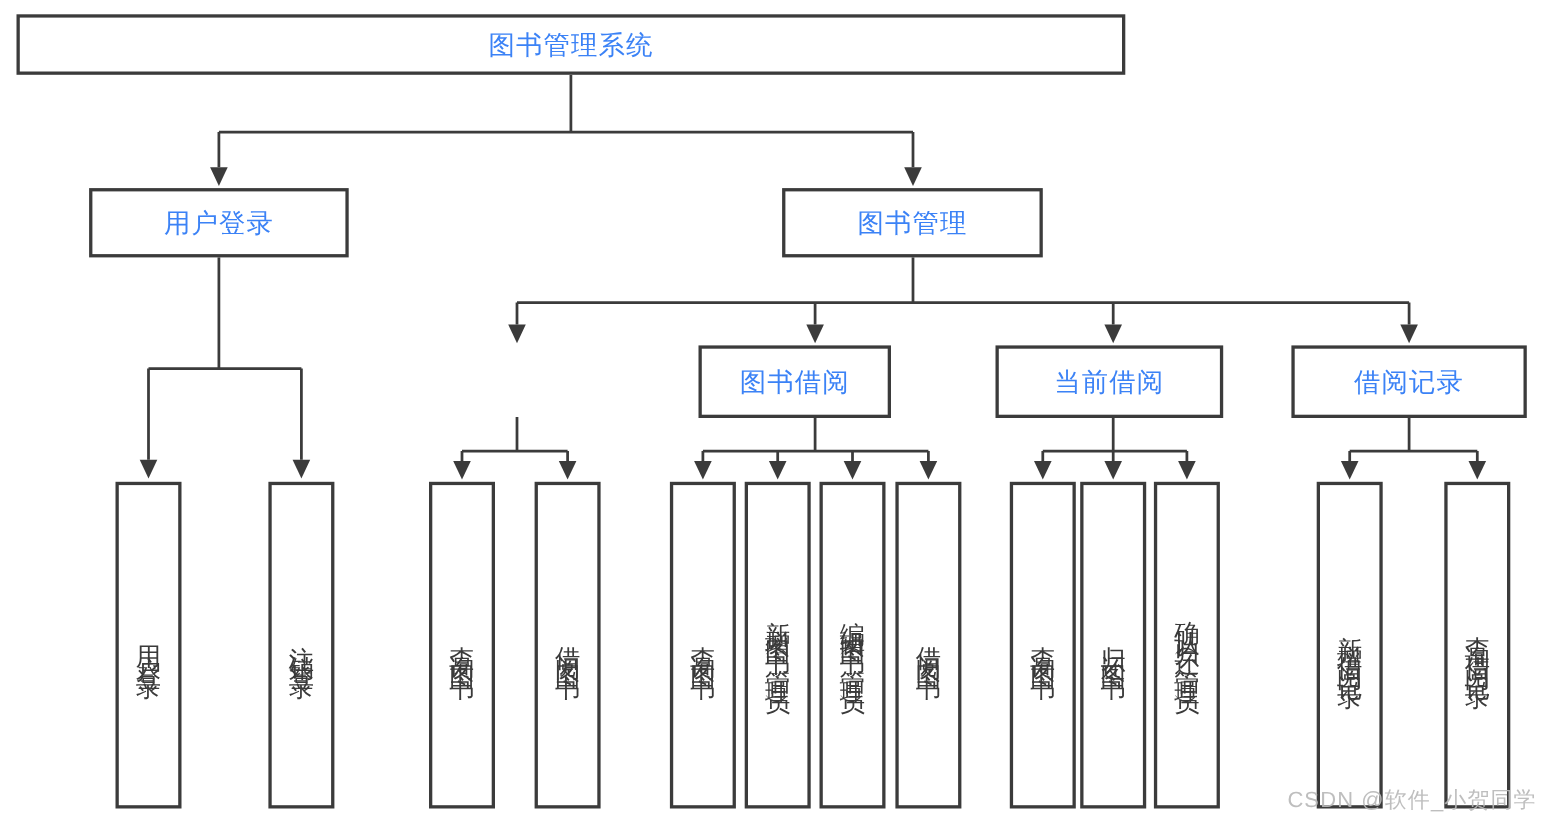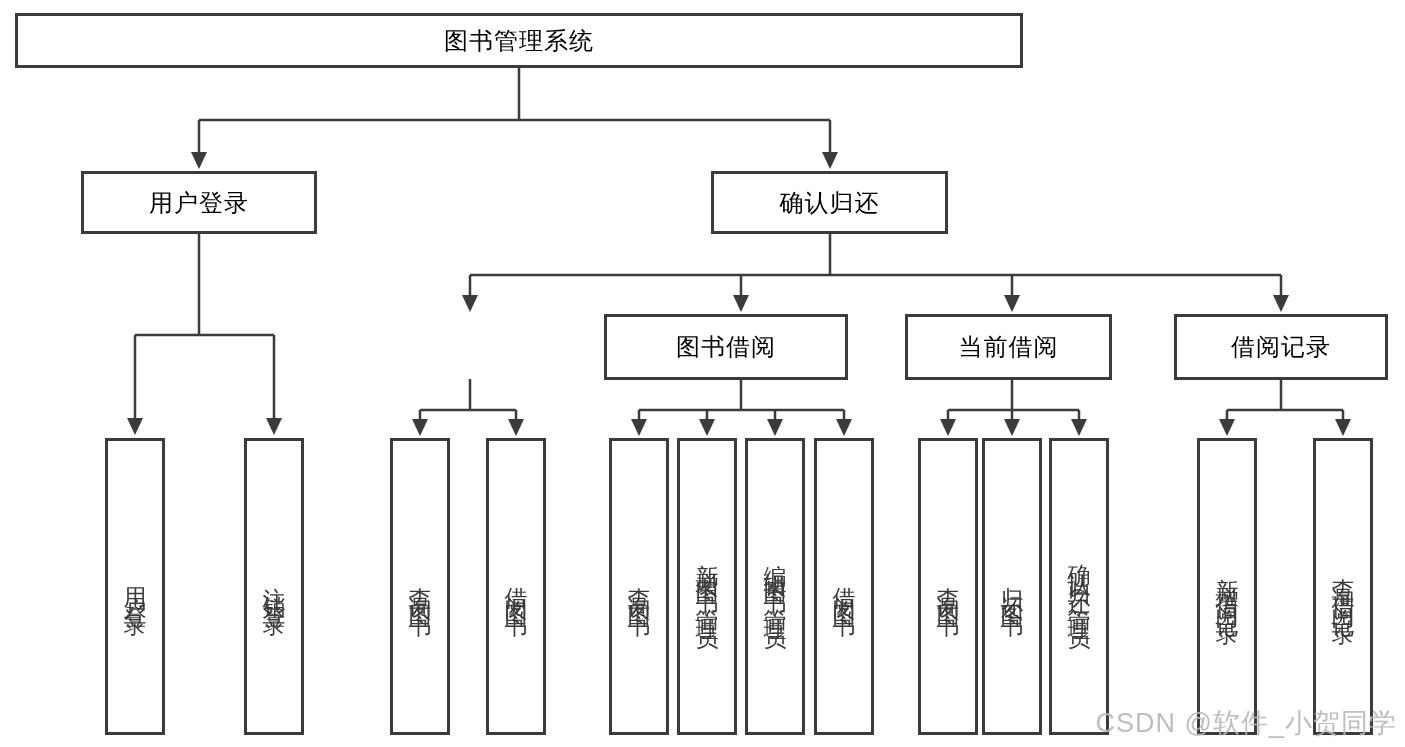--- a/index.html
+++ b/index.html
@@ -3,29 +3,29 @@
 <meta charset="utf-8">
 <style>
   html,body{margin:0;padding:0;background:#ffffff;}
   body{width:1405px;height:747px;position:relative;overflow:hidden;
        font-family:"Liberation Sans","DejaVu Sans",sans-serif;color:#3a3a3a;}
   .canvas{position:absolute;inset:0;width:1405px;height:747px;}
   svg.connectors{position:absolute;left:0;top:0;z-index:1;}
   .box{position:absolute;box-sizing:border-box;background:#ffffff;
        border:3px solid #3b3b3b;display:flex;align-items:center;justify-content:center;
        z-index:2;}
-  .hlabel{font-size:24px;letter-spacing:1px;color:#000000;white-space:nowrap;}
+  .hlabel{font-size:24px;letter-spacing:1px;color:#3b82f6;white-space:nowrap;}
   .lvl1{left:15px;top:13px;width:1008px;height:55px;}
   .lvl2{top:171px;height:63px;}
   .lvl3{top:314px;height:66px;}
   .vbox{top:438px;width:60px;height:297px;}
   .vtext{writing-mode:vertical-rl;text-orientation:mixed;font-size:23px;
          letter-spacing:9px;color:#3a3a3a;line-height:1;}
   .watermark{position:absolute;right:8px;bottom:6px;z-index:3;
-             font-size:27px;color:rgba(185,185,185,0.92);letter-spacing:1px;
+             font-size:20px;color:rgba(185,185,185,0.92);letter-spacing:1px;
              white-space:nowrap;margin-left:42px;}
 </style>
 </head>
 <body>
 
 <div class="canvas">
 
   <svg class="connectors" width="1405" height="747" viewBox="0 0 1405 747">
     <g stroke="#3b3b3b" stroke-width="2.5" fill="none">
       <path d="M519 68 V120 M199 120 H830 M199 120 V152 M830 120 V152"></path>
@@ -60,24 +60,24 @@
   </svg>
 
   <div class="box lvl1">
     <span class="hlabel">图书管理系统</span>
   </div>
 
   <div class="box lvl2" style="left:81px;width:236px;">
     <span class="hlabel">用户登录</span>
   </div>
   <div class="box lvl2" style="left:711px;width:237px;">
-    <span class="hlabel">确认归还</span>
+    <span class="hlabel">图书管理</span>
   </div>
 
-  <div class="box lvl3" style="left:604px;width:244px;font-family:Liberation Mono, monospace;">
+  <div class="box lvl3" style="left:635px;width:175px;font-family:Liberation Mono, monospace;">
     <span class="hlabel">图书借阅</span>
   </div>
   <div class="box lvl3" style="left:905px;width:207px;">
     <span class="hlabel">当前借阅</span>
   </div>
   <div class="box lvl3" style="left:1174px;width:214px;">
     <span class="hlabel">借阅记录</span>
   </div>
 
   <div class="box vbox" style="left:105px;">

